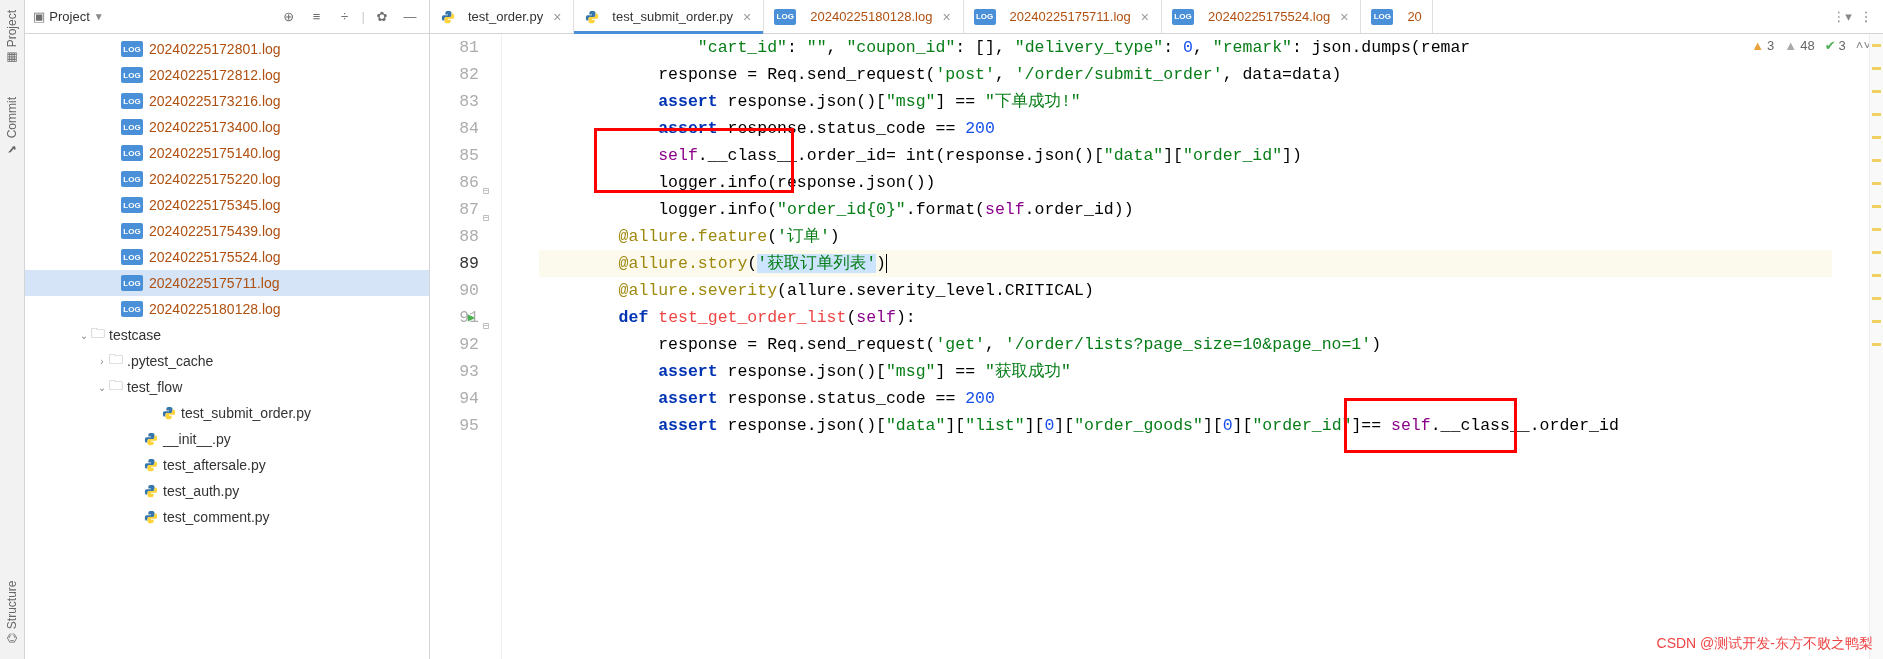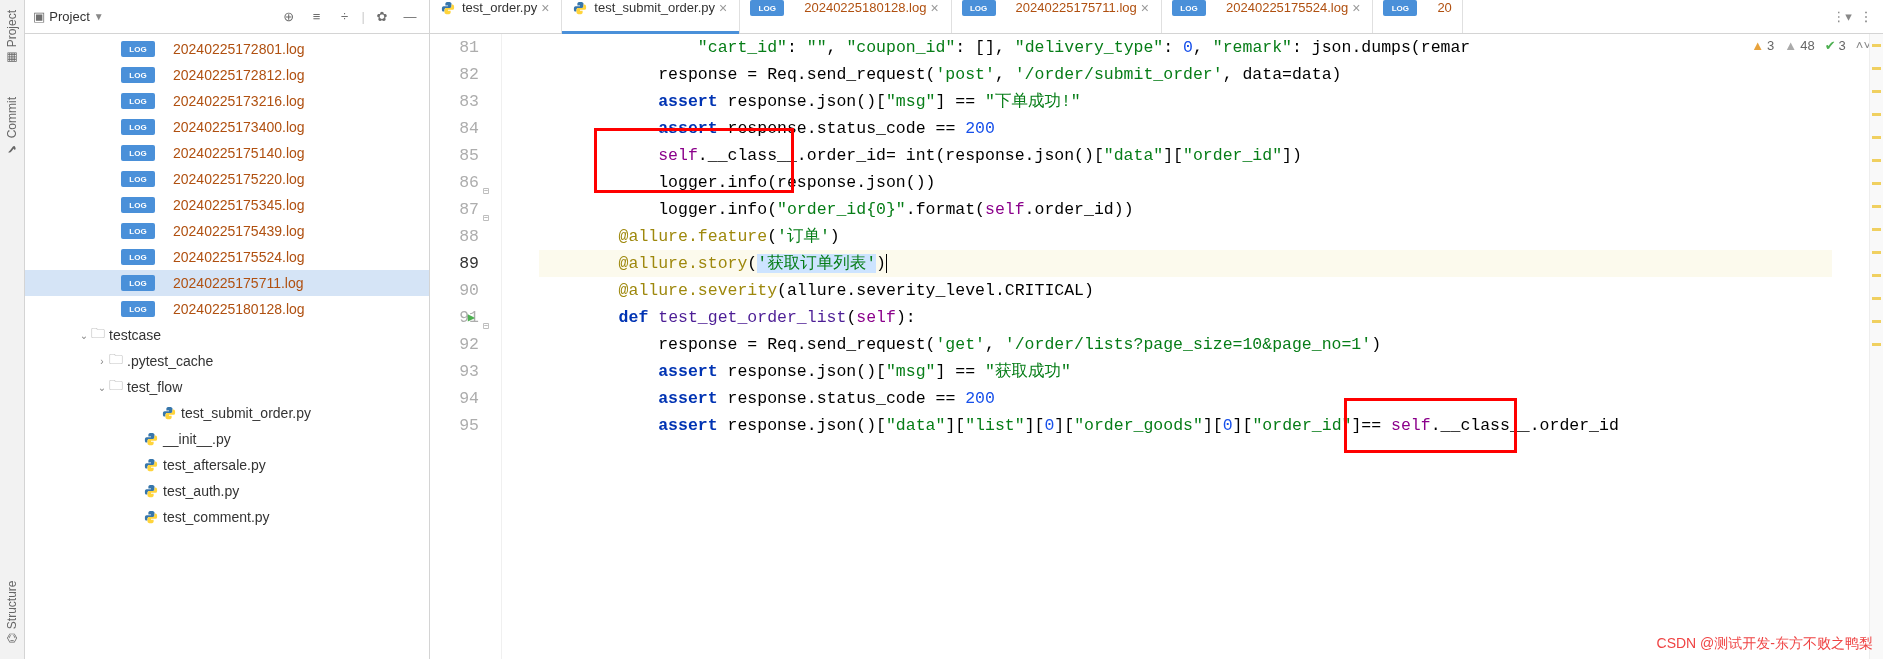--- a/index.html
+++ b/index.html
@@ -15,28 +15,28 @@
 .proj-tool-btn { width: 22px; height: 22px; display: flex; align-items: center; justify-content: center; color: #6e6e6e; cursor: pointer; border-radius: 3px; }
 .tree { flex: 1; overflow-y: auto; padding: 2px 0; font-size: 14px; color: #333; }
 .tree-row { height: 26px; display: flex; align-items: center; padding-left: 8px; cursor: pointer; white-space: nowrap; }
 .tree-row.selected { background: #d5e4f6; }
 .toggle { width: 14px; text-align: center; color: #888; font-size: 10px; }
 .indent-1 { padding-left: 96px; }
 .indent-0 { padding-left: 52px; }
 .indent-00 { padding-left: 70px; }
 .indent-2 { padding-left: 118px; }
 .indent-3 { padding-left: 136px; }
-.log-icon { width: 34px; height: 16px; display: inline-flex; align-items: center; justify-content: center; background: #4a90d9; color: #fff; font-size: 8px; font-weight: bold; border-radius: 2px; margin-right: 18px; }
+.log-icon { width: 22px; height: 16px; display: inline-flex; align-items: center; justify-content: center; background: #4a90d9; color: #fff; font-size: 8px; font-weight: bold; border-radius: 2px; margin-right: 6px; }
 .log-name { color: #b05010; }
 .dir-icon { color: #8e8e8e; margin-right: 4px; }
 .py-icon { width: 16px; height: 16px; display: inline-flex; align-items: center; justify-content: center; margin-right: 4px; }
 .py-icon svg { width: 14px; height: 14px; }
 .editor-pane { flex: 1; display: flex; flex-direction: column; position: relative; }
 .tabs-bar { height: 34px; border-bottom: 1px solid #d4d4d4; display: flex; align-items: stretch; }
-.tab { display: flex; padding: 0 10px; gap: 2px; border-right: 1px solid #e0e0e0; cursor: pointer; color: #333; position: relative; min-width: 0; }
+.tab { display: flex; align-items: center; padding: 0 10px; gap: 8px; border-right: 1px solid #e0e0e0; cursor: pointer; color: #333; position: relative; min-width: 0; }
 .tab.active { background: #fff; }
 .tab.active::after { content: ""; position: absolute; bottom: -1px; left: 0; right: 0; height: 3px; background: #4a90d9; }
 .tab-close { color: #999; font-size: 14px; padding: 0 2px; }
 .tab-name { white-space: nowrap; }
 .tab-name.log { color: #b05010; }
 .tabs-spacer { flex: 1; }
 .tabs-tools { display: flex; align-items: center; gap: 2px; padding-right: 6px; }
 .code-area { flex: 1; display: flex; position: relative; font-family: Consolas, "Courier New", monospace; font-size: 16.5px; line-height: 27px; gap: 37px; }
 .gutter { width: 72px; background: #fff; border-right: 1px solid #f0f0f0; text-align: right; padding-right: 22px; color: #adadad; position: relative; }
 .gutter-line { height: 27px; position: relative; }
@@ -44,21 +44,21 @@
 .run-mark { position: absolute; right: 4px; top: 50%; transform: translateY(-50%); color: #4caf50; font-size: 12px; }
 .fold-mark { position: absolute; right: -10px; top: 50%; transform: translateY(-50%); width: 10px; height: 10px; color: #aaa; font-size: 10px; }
 .code-body { flex: 1; position: relative; overflow: hidden; }
 .code-line { height: 27px; padding-left: 40px; white-space: pre; position: relative; }
 .code-line.current { background: #fcfaed; }
 .c-str { color: #067d17; font-weight: 500; }
 .c-kw { color: #0033b3; font-weight: bold; }
 .c-self { color: #8b008b; }
 .c-num { color: #1750eb; }
 .c-dec { color: #9e880d; }
-.c-def { color: #4c1d95; }
+.c-def { color: #ef4444; }
 .c-caret { border-left: 1px solid #000; animation: blink 1s infinite; }
 .highlight-box-1 { position: absolute; border: 3px solid red; pointer-events: none; z-index: 10; }
 .status-right { position: absolute; top: 38px; right: 12px; display: flex; gap: 10px; align-items: center; font-size: 13px; color: #666; }
 .warn-y { display:flex; align-items:center; gap:3px; }
 .warn-y .tri { color:#e8a33d; }
 .warn-g .tri { color:#aaa; }
 .check-g { color: #4caf50; }
 .watermark { position: absolute; bottom: 6px; right: 10px; color: #ef4444; font-size: 14px; }
 .right-gutter { width: 14px; border-left: 1px solid #eee; background: #f9f9f9; display: flex; flex-direction: column; gap: 20px; padding-top: 10px; }
 .rg-mark { height: 3px; background: #f0d060; margin: 0 2px; }

